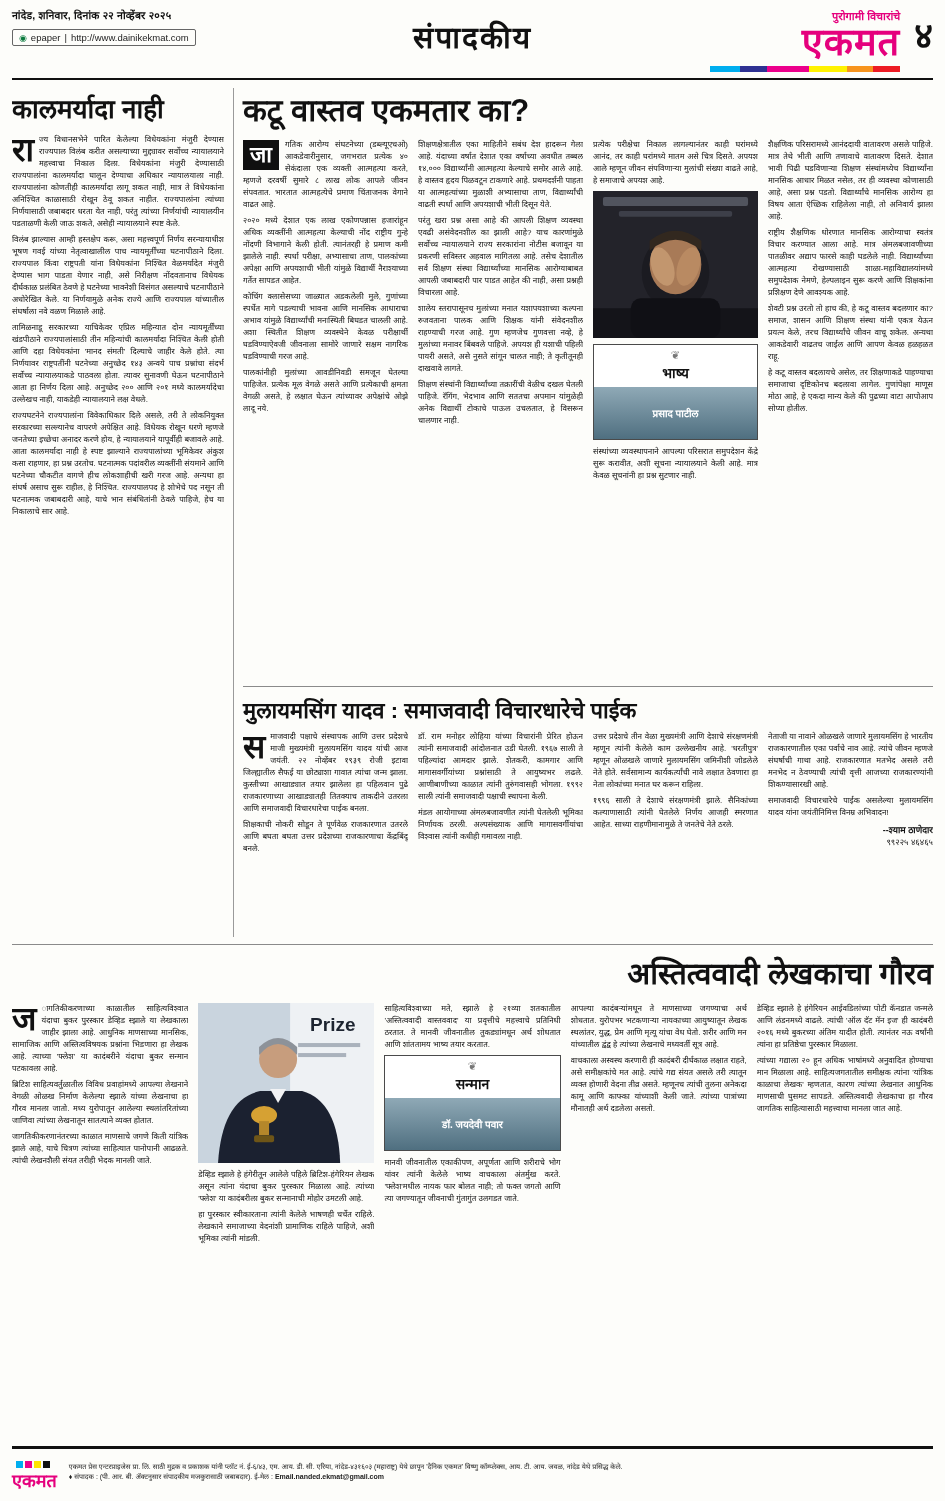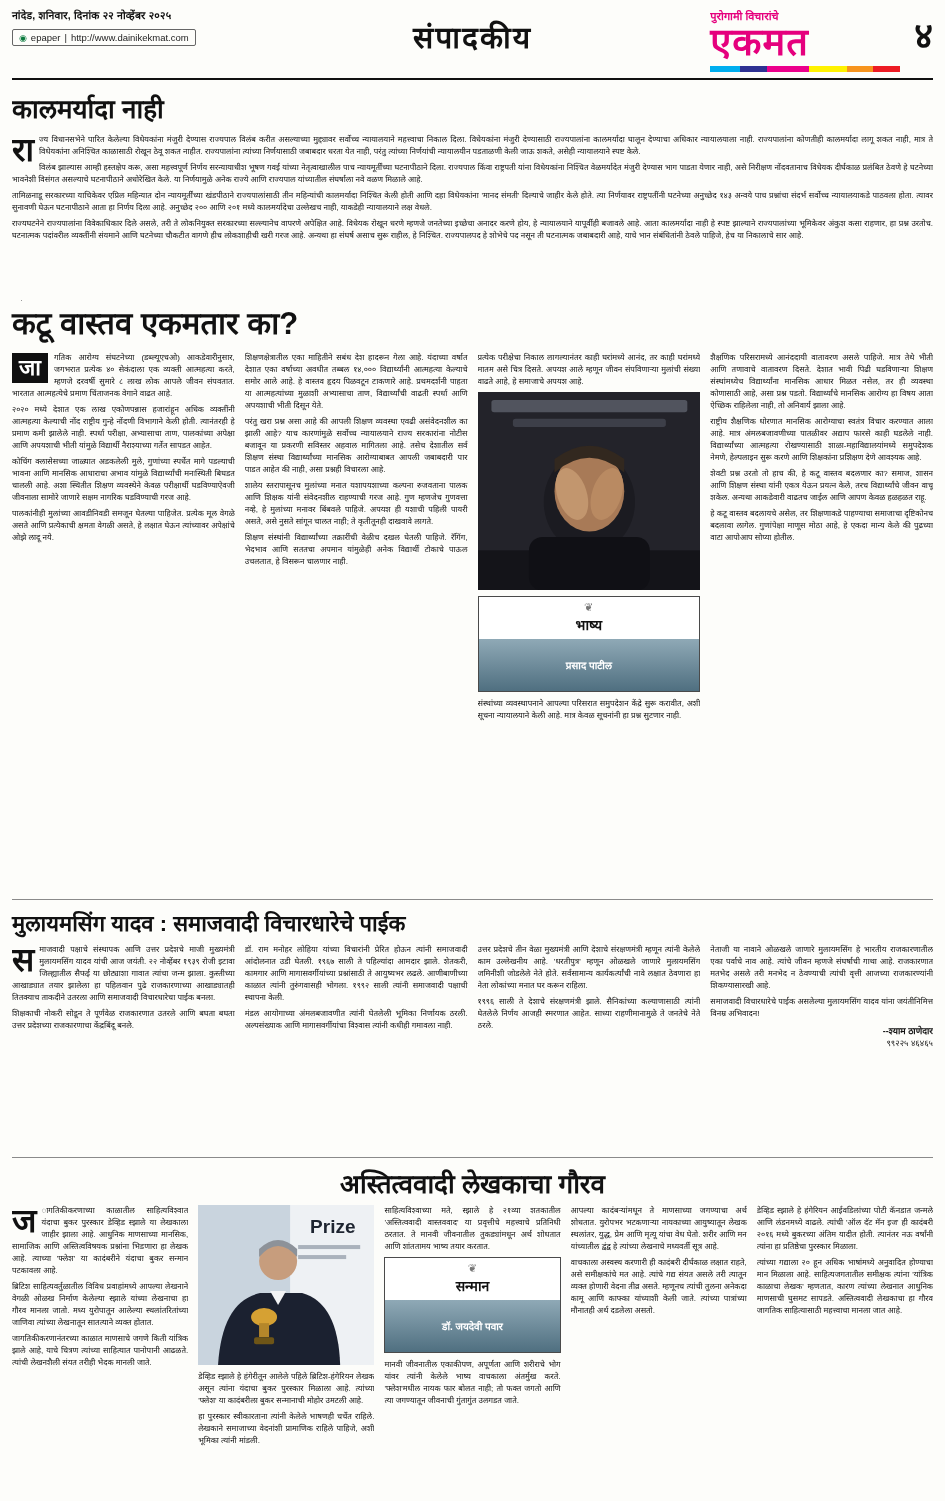--- a/index.html
+++ b/index.html
@@ -11,21 +11,21 @@
 
   
   .header{display:flex;align-items:flex-start;}
   .h-left{flex:1;}
   .date-line{font-size:10.5px;font-weight:bold;letter-spacing:.2px;}
   .epaper-box{display:inline-flex;align-items:center;gap:4px;border:1px solid #666;border-radius:2px;
     padding:2px 6px;font-size:9.5px;margin-top:7px;color:#222;cursor:pointer;}
   .epaper-box .globe{color:#0a7a3d;font-size:9px;}
   .h-center{flex:0 0 auto;font-size:30px;font-weight:bold;letter-spacing:2px;padding-top:8px;}
   .h-right{flex:1;display:flex;justify-content:flex-end;align-items:flex-start;gap:14px;}
-  .masthead{}
+  .masthead{text-align:right;}
   .tagline{color:#e5007d;font-weight:bold;font-size:11px;}
   .mast-name{color:#e5007d;font-weight:bold;font-size:38px;line-height:1.05;letter-spacing:1px;}
   .color-strip{height:6px;width:190px;margin-top:3px;margin-left:auto;
     background:linear-gradient(90deg,#00aeef 0 16%,#2e3192 16% 30%,#ec008c 30% 52%,#fff200 52% 72%,#f7941d 72% 86%,#ed1c24 86% 100%);}
   .page-num{font-size:36px;font-weight:bold;line-height:1;padding-top:10px;}
   .header-rule{border-top:2px solid #111;margin:6px 0 8px;}
 
   
   .hrule{border-top:1px solid #8a8a8a;margin:7px 0;}
   .vrule{width:1px;background:#9a9a9a;margin:0 9px;flex:0 0 1px;}
@@ -38,30 +38,30 @@
   figure{margin:0 0 6px;}
   figure svg{display:block;width:100%;height:auto;}
 
   .comment-box{border:1px solid #4a4a4a;padding:5px 5px 0;text-align:center;margin:2px 0 6px;background:#fff;}
   .comment-orn{font-size:11px;color:#777;line-height:1;}
   .comment-title{font-size:14px;font-weight:bold;margin:2px 0 5px;text-align:center;}
   .comment-author{background:linear-gradient(180deg,#8fa9b6,#4f6f80);color:#fff;font-size:10px;
     font-weight:bold;padding:19px 0;margin:0 -5px;}
 
   
-  .main-top{display:flex;flex-direction:column;}
+  .main-top{display:flex;}
   .left-col{flex:0 0 212px;overflow:hidden;}
   .right-region{flex:1;min-width:0;}
   .a1-title{font-size:26px;font-weight:bold;margin:2px 0 8px;}
   .a1-body{height:802px;overflow:hidden;}
   .a2-title{font-size:31px;font-weight:bold;margin:0 0 9px;}
   .a2-cols{height:540px;}
   .a3-title{font-size:22px;font-weight:bold;margin:2px 0 7px;}
   .a3-cols{height:206px;}
-  .a4-title{font-size:26px;font-weight:bold;text-align:center;margin:4px 0 4px;}
+  .a4-title{font-size:30px;font-weight:bold;text-align:right;margin:4px 0 10px;}
   .a4-cols{height:436px;}
   .signoff{text-align:right;font-weight:bold;font-size:9px;margin-top:3px;}
   .signoff-phone{text-align:right;font-size:8.5px;color:#222;}
 
   
   .footer{border-top:3px solid #111;margin-top:7px;padding-top:5px;display:flex;gap:12px;align-items:center;}
   .f-logo{flex:0 0 auto;text-align:center;}
   .f-squares span{display:inline-block;width:7px;height:7px;margin-right:2px;}
   .sq-c{background:#00aeef;} .sq-m{background:#ec008c;} .sq-y{background:#ffe400;} .sq-k{background:#111;}
   .f-name{color:#e5007d;font-weight:bold;font-size:18px;line-height:1;}

